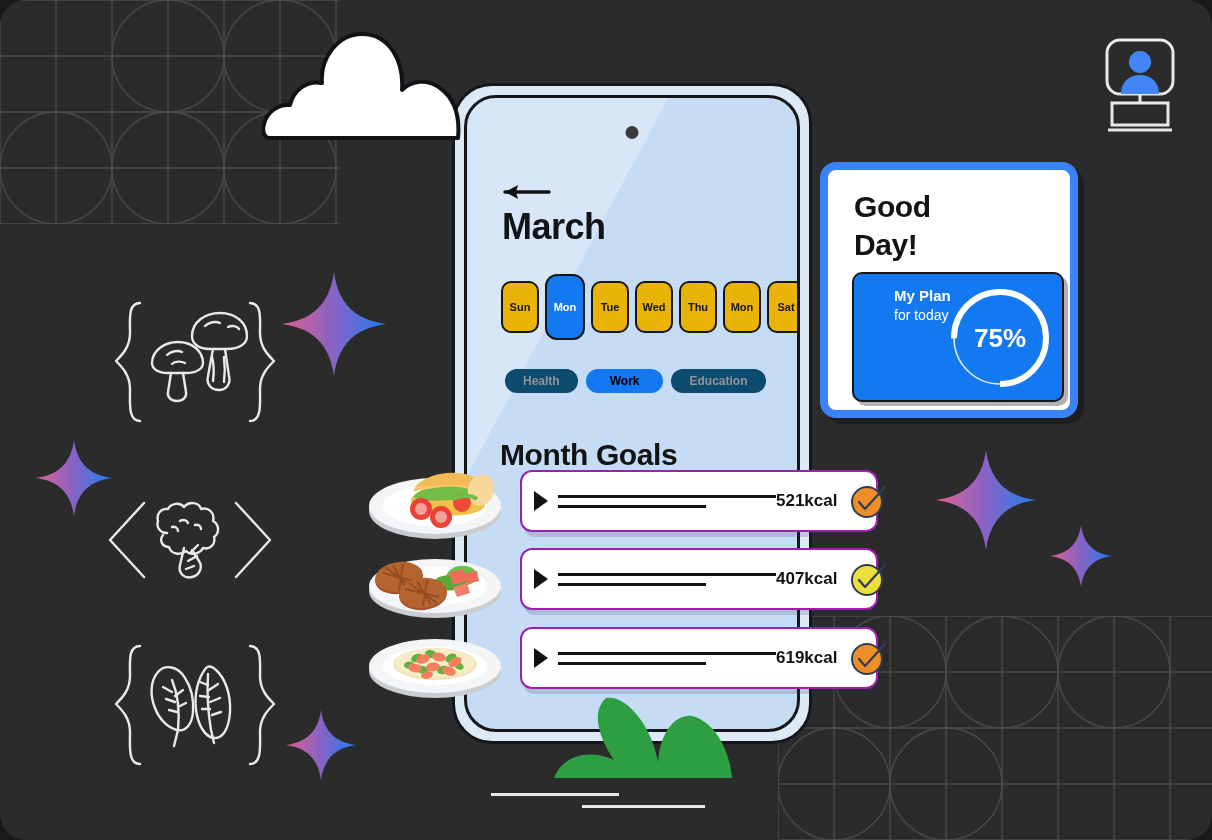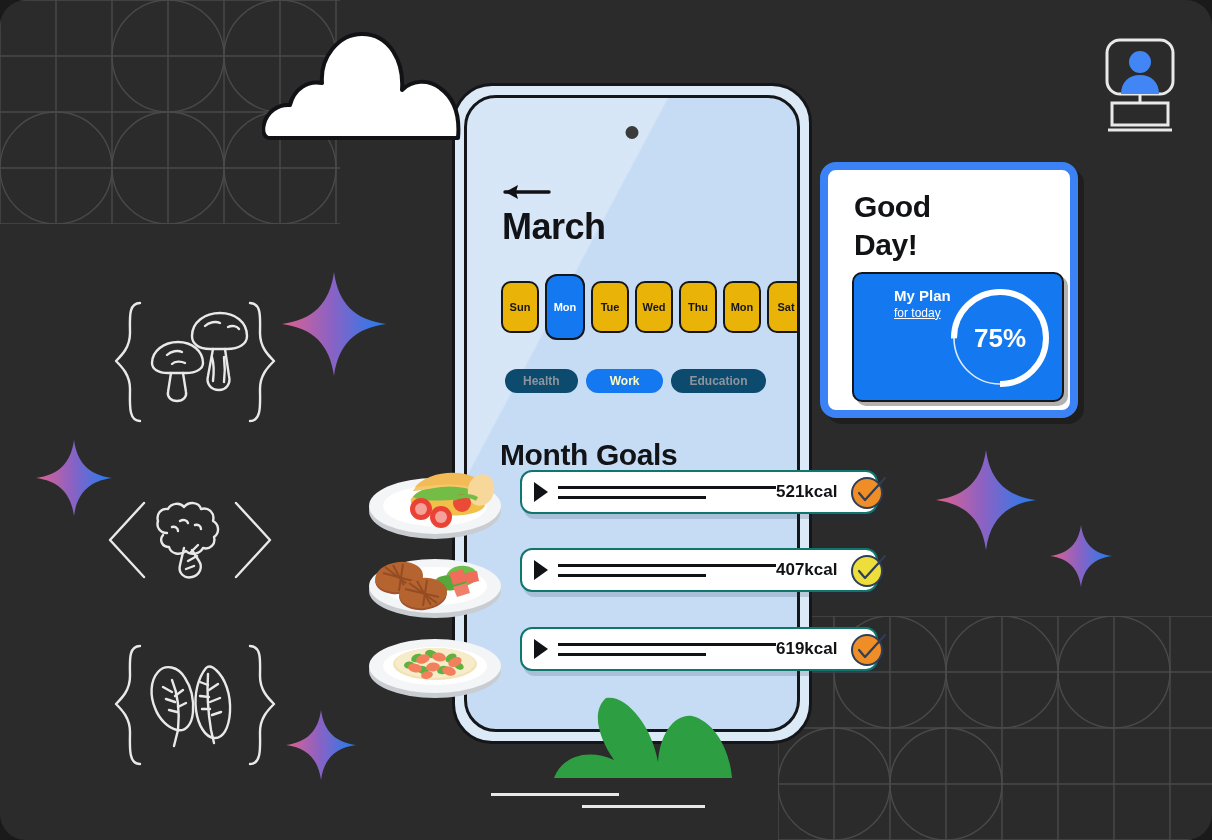--- a/index.html
+++ b/index.html
@@ -84,34 +84,34 @@
   
   #chip-row {
     position: absolute; left: 38px; top: 271px;
     display: flex; gap: 8px; align-items: center;
   }
   .chip {
     height: 24px; padding: 0 18px; border-radius: 12px;
     display: flex; align-items: center; justify-content: center;
     font-size: 12px; font-weight: 700; color: #8e949c; background: #0c4a6e;
   }
-  .chip.active { background: #1478f0; color: #fef9c3; padding: 0 24px; }
+  .chip.active { background: #1478f0; color: #000000; padding: 0 24px; }
 
   
   #goals-title {
     position: absolute; left: 33px; top: 340px;
     font-size: 30px; font-weight: 700; color: #121316; letter-spacing: -0.4px;
   }
 
   
   .goal-row {
     position: absolute; z-index: 7;
-    width: 358px; height: 44px;
+    width: 358px; height: 62px;
     background: #ffffff;
-    border: 2px solid #0f766e;
+    border: 2px solid #a21caf;
     border-radius: 12px;
     display: flex; align-items: center;
     box-shadow: 3px 5px 0 rgba(30,45,70,.17);
   }
   .goal-play {
     margin-left: 12px;
     width: 0; height: 0;
     border-left: 14px solid #111216;
     border-top: 10px solid transparent;
     border-bottom: 10px solid transparent;
@@ -143,21 +143,21 @@
     position: absolute; left: 24px; top: 102px;
     width: 212px; height: 130px;
     background: #1478f0; border-radius: 10px;
     border: 2px solid #15161a;
     box-shadow: 4px 4px 0 rgba(0,0,0,.30);
   }
   #plan-label {
     position: absolute; left: 14px; top: 12px;
     font-size: 15px; font-weight: 700; color: #ffffff; line-height: 1.3; margin-left: 26px;
   }
-  #plan-label .sub { font-weight: 400; font-size: 12px; display: block; text-decoration: underline; }
+  #plan-label .sub { font-weight: 400; font-size: 14px; display: block; }
   #plan-ring { position: absolute; right: 6px; top: 8px; }
   #plan-pct {
     position: absolute; right: 6px; top: 8px; width: 112px; height: 112px;
     display: flex; align-items: center; justify-content: center;
     font-size: 26px; font-weight: 700; color: #ffffff;
   }
 
   
   #plant { position: absolute; left: 540px; top: 690px; z-index: 10; }
 

